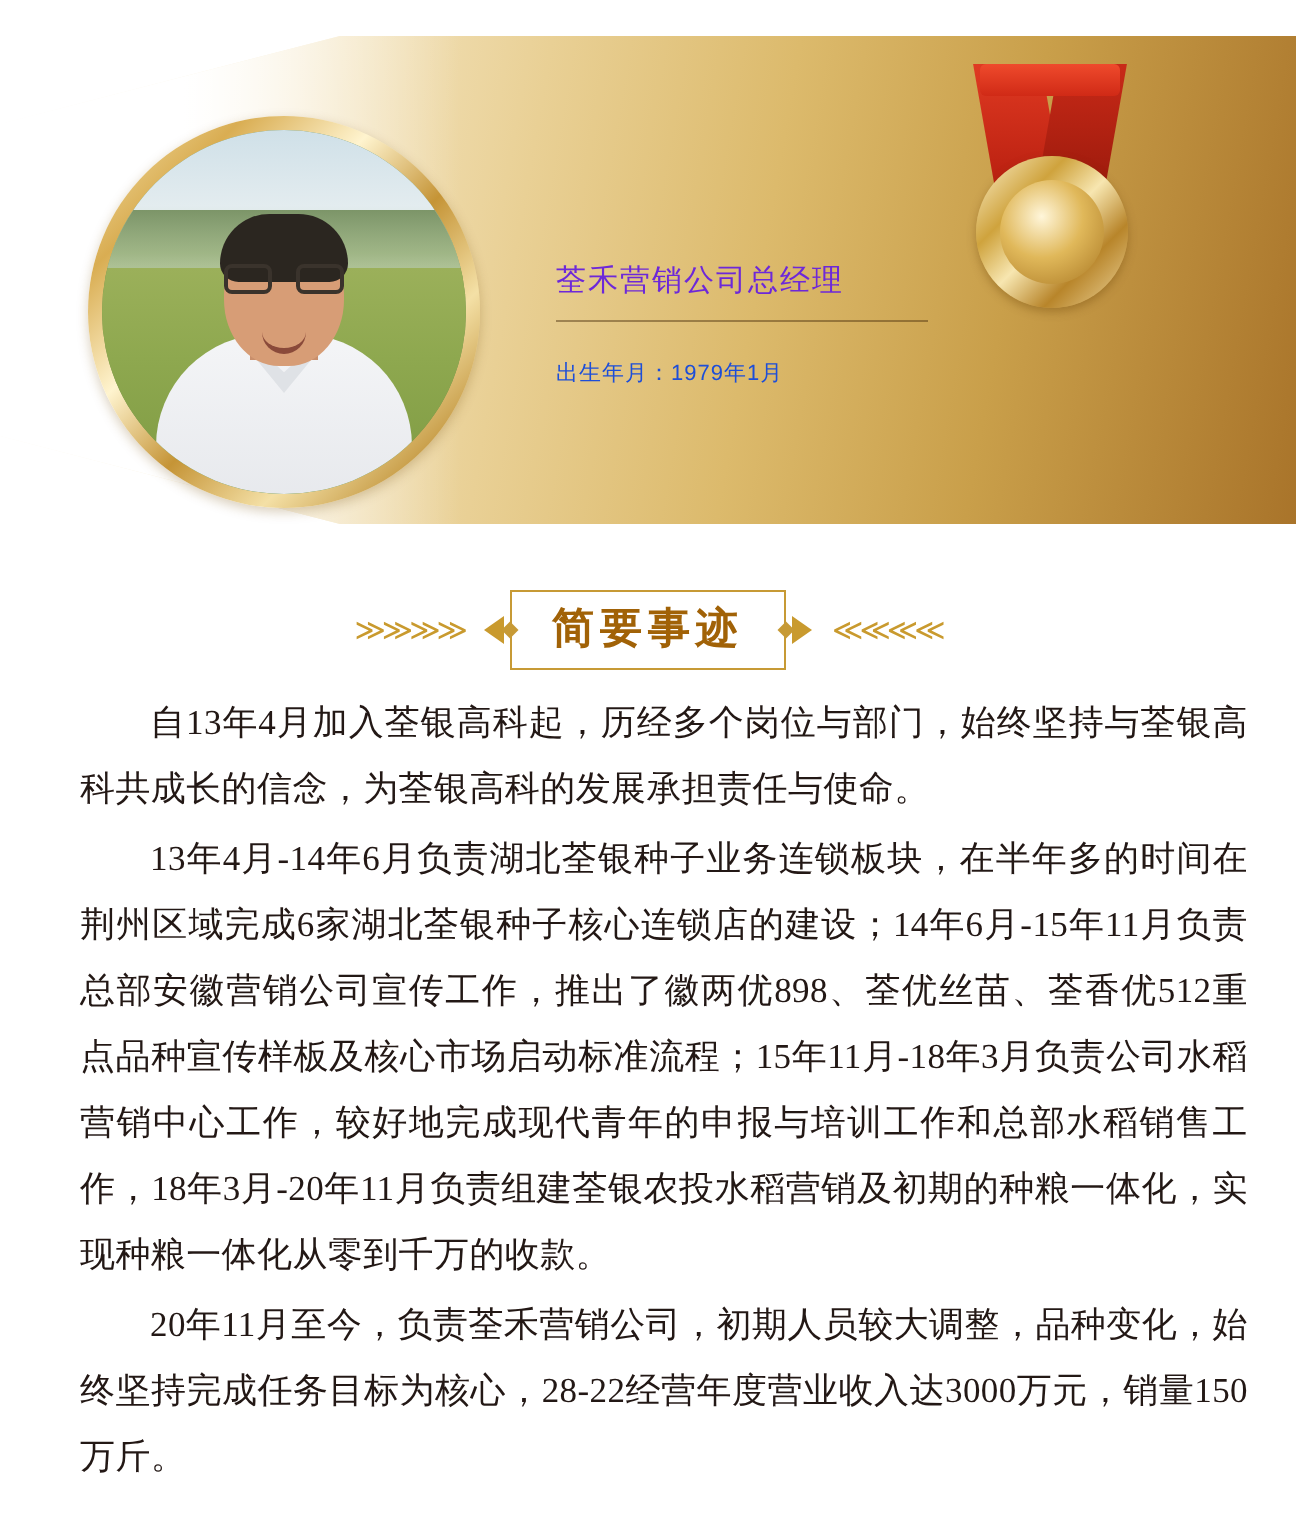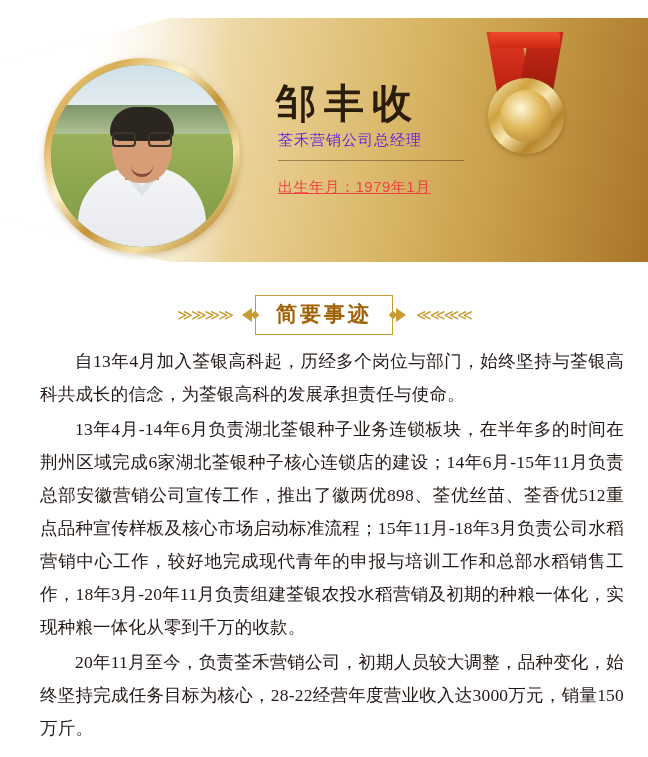--- a/index.html
+++ b/index.html
@@ -248,25 +248,24 @@
     height: 1px;
     background: rgba(70,45,10,0.45);
   }
   .facts {
     position: absolute;
     left: 278px;
     top: 174px;
     width: 300px;
   }
   .fact {
-    font-size: 15px;
+    font-size: 11px;
     line-height: 26px;
-    color: #ef4444;
+    color: #1d4ed8;
     letter-spacing: 0.5px;
-    text-decoration: underline;
   }
 
   
   .section-title-row {
     position: relative;
     margin-top: 16px;
     height: 48px;
     display: flex;
     align-items: center;
     justify-content: center;
@@ -349,21 +348,20 @@
 
   <div class="medal">
     <div class="medal-ribbon-l"></div>
     <div class="medal-ribbon-r"></div>
     <div class="medal-ribbon-top"></div>
     <div class="medal-disc">
       <span class="medal-star">★</span>
     </div>
   </div>
 
-  <div class="name">邹丰收</div>
   <div class="title-line">荃禾营销公司总经理</div>
   <div class="divider"></div>
 
   <div class="facts">
     <div class="fact">出生年月：1979年1月</div>
   </div>
 </div>
 
 <div class="section-title-row">
   <span class="wheat left">≫≫≫≫</span>

